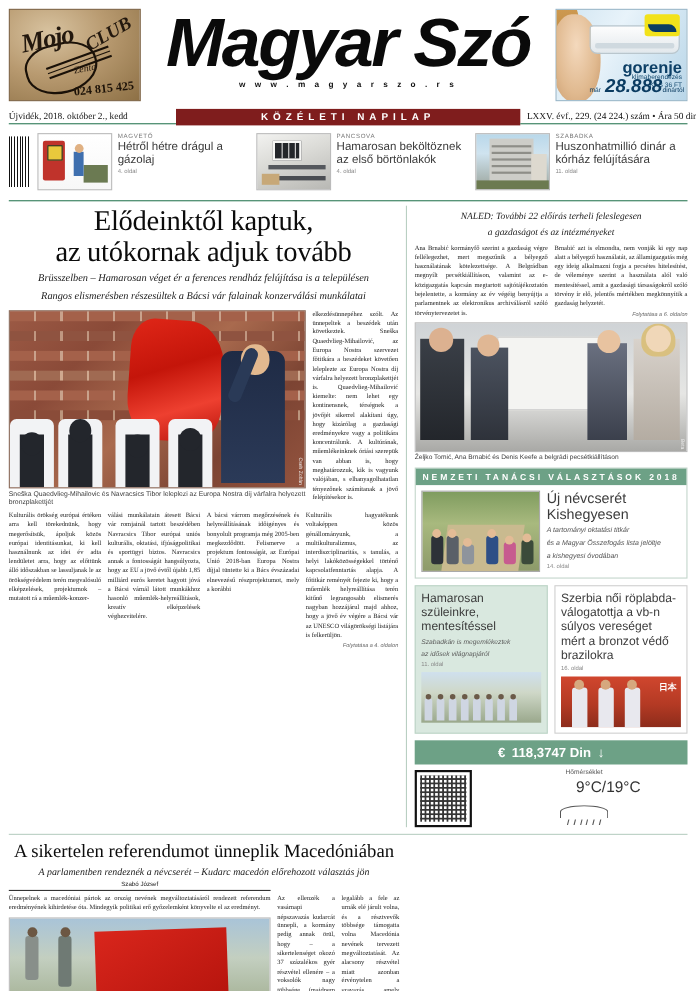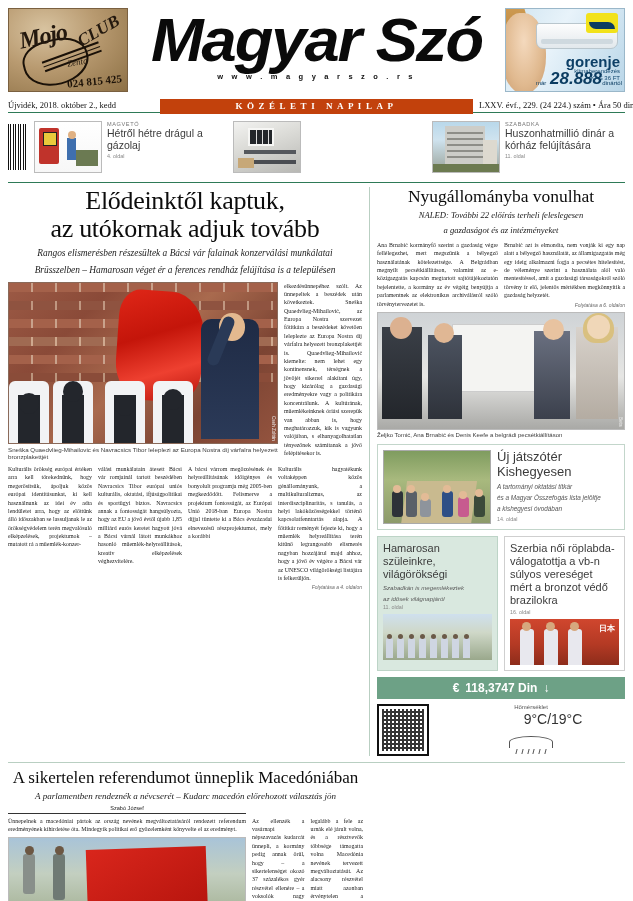--- a/index.html
+++ b/index.html
@@ -92,23 +92,23 @@
   .ad-right .badge::after { content:""; position:absolute; left:3px; top:9px; width:26px; height:7px; background:#0b3c61; border-radius: 0 8px 0 8px;}
 
   
   .datebar { display:flex; align-items:center; height: 18px; margin-top: 1px; }
   .datebar .date {
     font-family:"Liberation Serif", serif; font-size: 8.5px; color:#111;
     white-space: nowrap; padding-right: 6px; width: 152px;
     border-bottom: 1.6px solid #2e7a57; padding-bottom: 2px;
   }
   .datebar .greenband {
-    flex: 1; height: 15px; background: #c2410c;
+    flex: 1; height: 15px; background: #7f1d1d;
     display:flex; align-items:center; justify-content:center;
-    font-family:Liberation Serif, serif; font-size: 9px; font-weight: bold;
+    font-family:Liberation Sans, sans-serif; font-size: 9px; font-weight: bold;
     letter-spacing: 4.5px; color: #ffffff;
   }
   .datebar .issue {
     font-family:"Liberation Serif", serif; font-size: 8.5px; color:#111;
     white-space: nowrap; padding-left: 6px; width: 152px; text-align:left;
     border-bottom: 1.6px solid #2e7a57; padding-bottom: 2px;
   }
 
   
   .teasers { display:flex; align-items:stretch; gap:6px; margin-top: 6px; height: 56px; }
@@ -360,20 +360,25 @@
       <div class="thumb thumb-prison">
         <div class="win">
             <i style="left:6px"></i>
             <i style="left:12px"></i>
             <i style="left:18px"></i>
           </div>
         <div class="bunk2"></div>
           <div class="bunk"></div>
           <div class="bench"></div>
       </div>
+      <div class="txt">
+        <div class="kicker">PANCSOVA</div>
+        <div class="ttl">Hamarosan beköltöznek az első börtönlakók</div>
+        <div class="pg">4. oldal</div>
+      </div>
     </div>
 
     <div class="teaser">
       <div class="thumb thumb-hospital">
         <div class="bld">
             <i style="top:6px"></i>
             <i style="top:12px"></i>
             <i style="top:18px"></i>
             <i style="top:24px"></i>
             <i style="top:30px"></i>
@@ -389,22 +394,22 @@
     </div>
   </div>
 
   <div class="rule-thick"></div>
 
   <div class="mainrow">
 
     <div class="leftcol">
       <div class="lead-head">Elődeinktől kaptuk,</div>
       <div class="lead-head">az utókornak adjuk tovább</div>
+      <div class="lead-sub">Brüsszelben – Hamarosan véget ér a ferences rendház felújítása is a településen</div>
       <div class="lead-sub">Rangos elismerésben részesültek a Bácsi vár falainak konzerválási munkálatai</div>
-      <div class="lead-sub">Brüsszelben – Hamarosan véget ér a ferences rendház felújítása is a településen</div>
 
       <div class="lead-body">
         <div>
           <div class="photo-main">
             <div class="brickrow" style="top:0"></div>
             <div class="brickrow" style="top:18px; background: repeating-linear-gradient(90deg,#8f5340 0 22px,#c09781 22px 24px);"></div>
             <div class="brickrow" style="top:36px"></div>
             <div class="brickrow" style="top:54px; background: repeating-linear-gradient(90deg,#a06a52 0 22px,#cfa98f 22px 24px);"></div>
             <div class="brickrow" style="top:72px"></div>
             <div class="brickrow" style="top:90px; background: repeating-linear-gradient(90deg,#8a4c39 0 22px,#bb957d 22px 24px);"></div>
@@ -438,21 +443,20 @@
         <div class="bodytext">válási munkálatain átesett Bácsi vár romjainál tartott beszédében Navracsics Tibor európai uniós kulturális, oktatási, ifjúságpolitikai és sportügyi biztos. Navracsics annak a fontosságát hangsúlyozta, hogy az EU a jövő évtől újabb 1,85 milliárd eurós keretet hagyott jóvá a Bácsi várnál látott munkákhoz hasonló műemlék-helyreállítások, kreatív elképzelések véghezvitelére.</div>
         <div class="bodytext">A bácsi várrom megőrzésének és helyreállításának időigényes és bonyolult programja még 2005-ben megkezdődött. Felismerve a projektum fontosságát, az Európai Unió 2018-ban Europa Nostra díjjal tüntette ki a Bács évszázadai elnevezésű részprojektumot, mely a korábbi</div>
         <div>
           <div class="bodytext">Kulturális hagyatékunk voltaképpen közös génállományunk, a multikulturalizmus, az interdiszciplinaritás, s tanulás, a helyi lakóközösségekkel történő kapcsolatfenntartás alapja. A főtitkár reményét fejezte ki, hogy a műemlék helyreállítása terén kitűnő legrangosabb elismerés nagyban hozzájárul majd ahhoz, hogy a jövő év végére a Bácsi vár az UNESCO világörökségi listájára is felkerüljön.</div>
           <div class="cont">Folytatása a 4. oldalon</div>
         </div>
       </div>
     </div>
 
     <div class="rightcol">
-      <div class="r-head">Nyugállományba vonulhat</div>
       <div class="r-sub">NALED: További 22 előírás terheli feleslegesen</div>
       <div class="r-sub">a gazdaságot és az intézményeket</div>
 
       <div class="r-cols">
         <div class="bodytext">Ana Brnabić kormányfő szerint a gazdaság végre fellélegezhet, mert megszűnik a bélyegző használatának kötelezettsége. A Belgrádban megnyílt pecsétkiállításon, valamint az e-közigazgatás kapcsán megtartott sajtótájékoztatón bejelentette, a kormány az év végéig benyújtja a parlamentnek az elektronikus archiválásról szóló törvénytervezetet is.</div>
         <div>
           <div class="bodytext">Brnabić azt is elmondta, nem vonják ki egy nap alatt a bélyegző használatát, az államigazgatás még egy ideig alkalmazni fogja a pecsétes hitelesítést, de véleménye szerint a használata alól való mentesítéssel, amit a gazdasági társaságokról szóló törvény ír elő, jelentős mértékben megkönnyítik a gazdaság helyzetét.</div>
           <div class="cont">Folytatása a 6. oldalon</div>
         </div>
       </div>
@@ -466,52 +470,53 @@
         <div class="p3"></div>
           <div class="p3h"></div>
         <div class="p4"></div>
           <div class="p4hair"></div>
           <div class="p4h"></div>
         <div class="credit-v">Beta</div>
       </div>
       <div class="cap-r">Željko Tomić, Ana Brnabić és Denis Keefe a belgrádi pecsétkiállításon</div>
 
       <div class="promo-box">
+        <div class="promo-head">NEMZETI TANÁCSI VÁLASZTÁSOK 2018</div>
         <div class="promo-body">
           <div class="promo-img">
             <div class="path"></div>
             <div class="f" style="left:8px; background:#2d3238"></div>
               <div class="fh" style="left:9px; bottom:30px"></div>
             <div class="f" style="left:22px; background:#5a6068"></div>
               <div class="fh" style="left:23px; bottom:30px"></div>
             <div class="f" style="left:36px; background:#8e949c; height:18px"></div>
               <div class="fh" style="left:37px; bottom:22px"></div>
             <div class="f" style="left:58px; background:#2e4f86"></div>
               <div class="fh" style="left:59px; bottom:30px"></div>
             <div class="f" style="left:74px; background:#c75b8f; height:20px"></div>
               <div class="fh" style="left:75px; bottom:24px"></div>
             <div class="f" style="left:90px; background:#3b4a3a; height:22px"></div>
               <div class="fh" style="left:91px; bottom:26px"></div>
           </div>
           <div class="promo-txt">
-            <div class="promo-title">Új játszótér</div>
+            <div class="promo-title">Új névcserét</div>
             <div class="promo-title">Kishegyesen</div>
             <div class="promo-lead">A tartományi oktatási titkár</div>
             <div class="promo-lead">és a Magyar Összefogás lista jelöltje</div>
             <div class="promo-lead">a kishegyesi óvodában</div>
             <div class="promo-pg">14. oldal</div>
           </div>
         </div>
       </div>
 
       <div class="cards">
         <div class="card green">
           <div class="card-title">Hamarosan</div>
           <div class="card-title">szüleinkre,</div>
-          <div class="card-title">világörökségi</div>
+          <div class="card-title">mentesítéssel</div>
           <div class="card-lead">Szabadkán is megemlékeztek</div>
           <div class="card-lead">az idősek világnapjáról</div>
           <div class="card-pg">11. oldal</div>
           <div class="card-img img-crowd">
             <div class="p" style="left:3px"></div>
               <div class="ph" style="left:4px;bottom:21px"></div>
             <div class="p" style="left:14px"></div>
               <div class="ph" style="left:15px;bottom:21px"></div>
             <div class="p" style="left:25px"></div>
               <div class="ph" style="left:26px;bottom:21px"></div>

